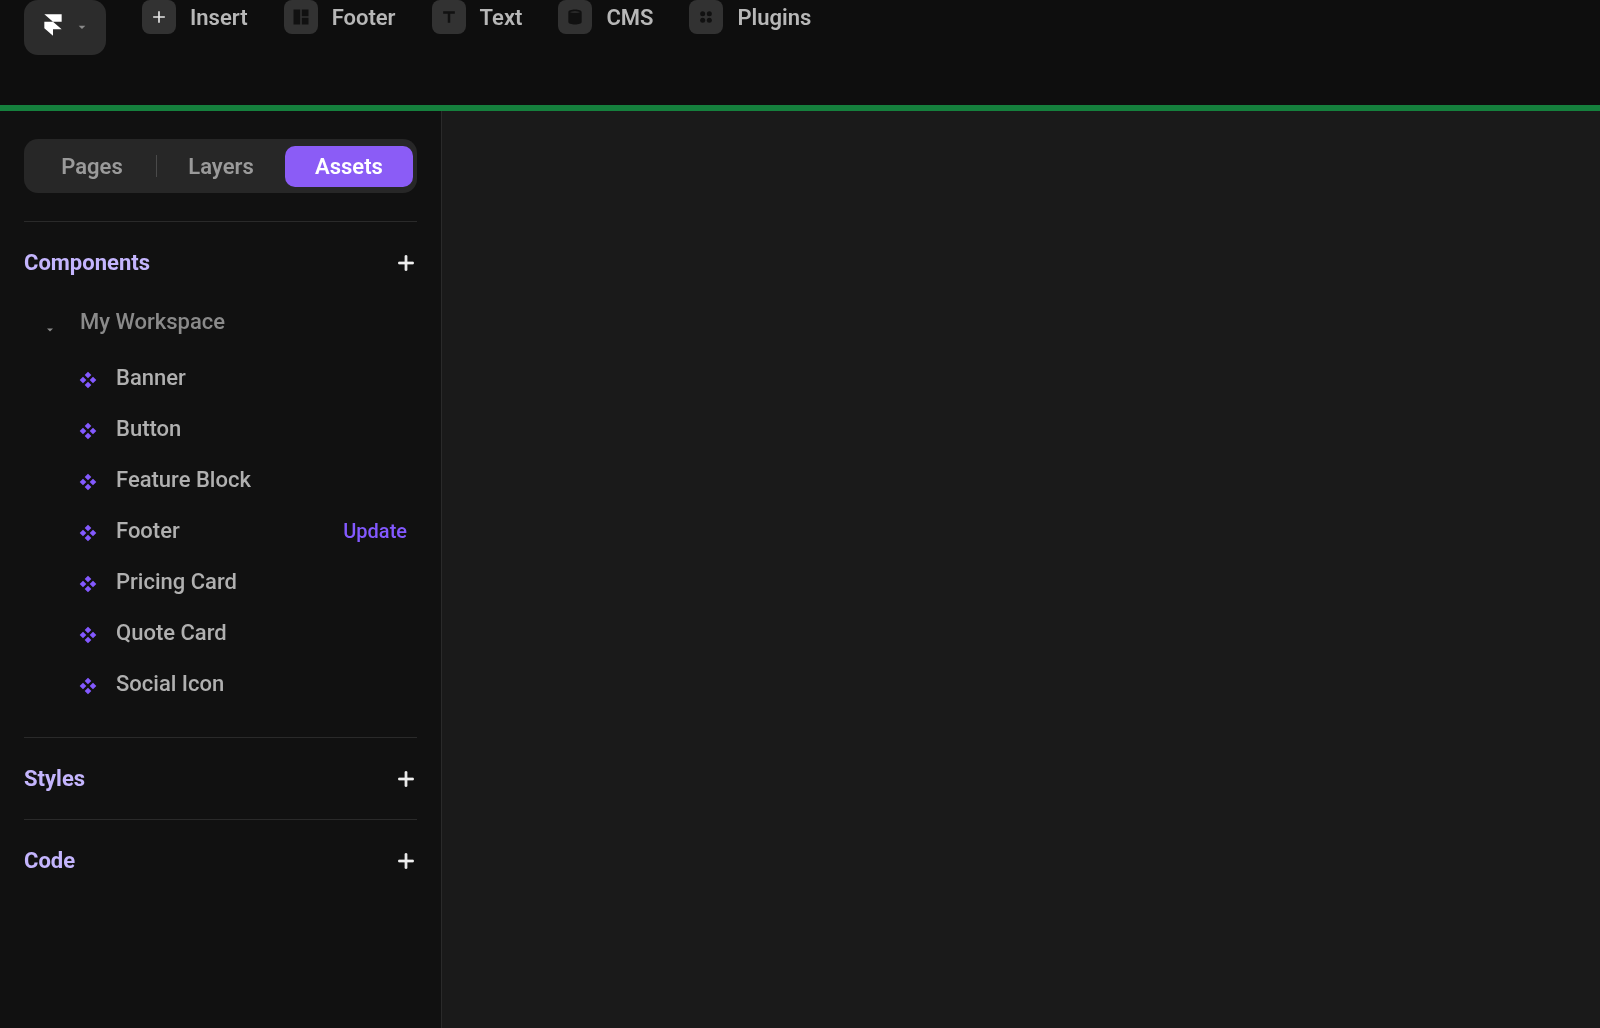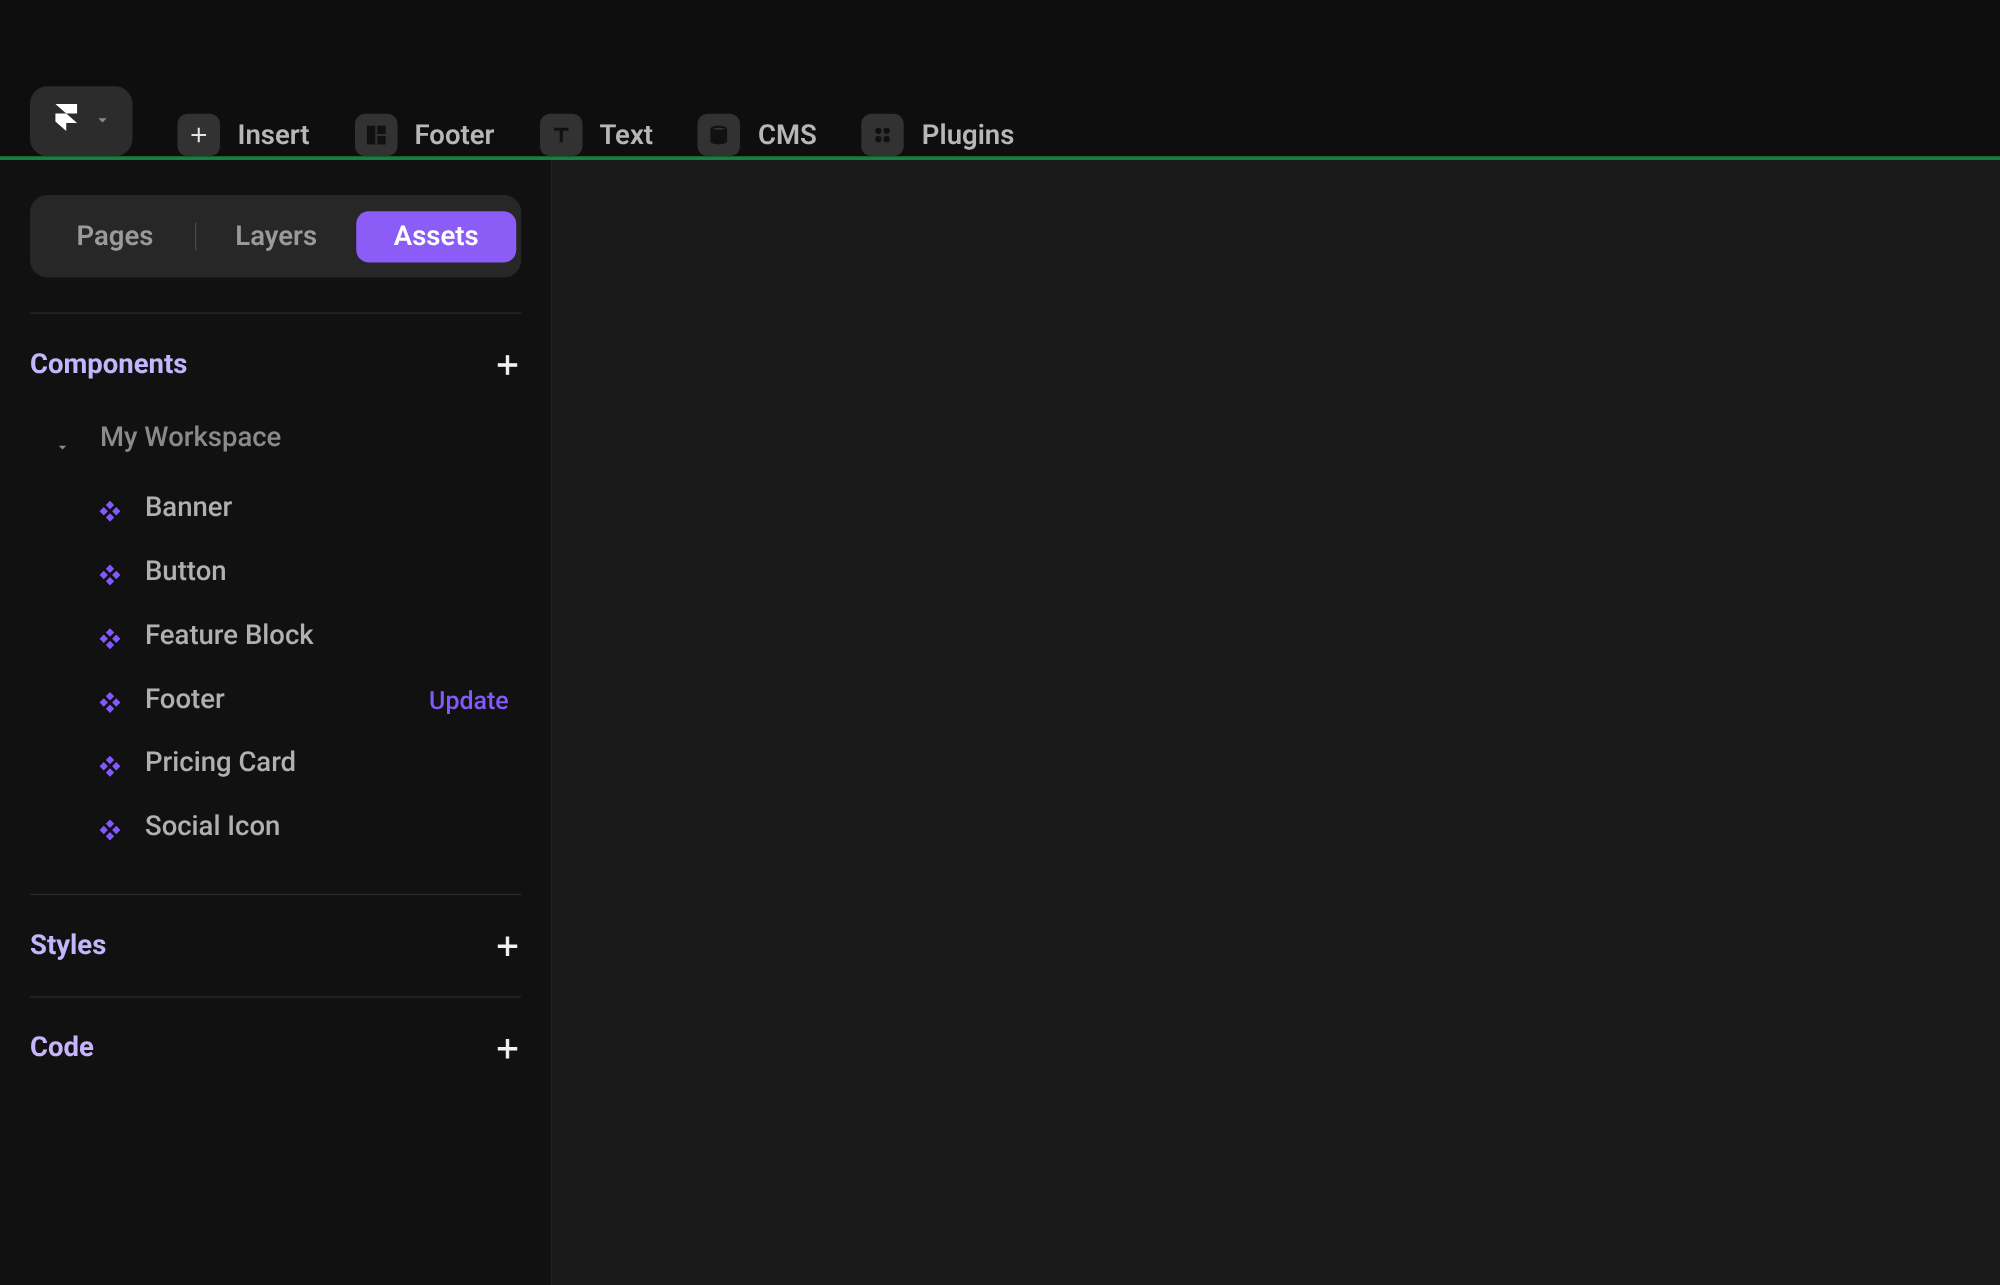--- a/index.html
+++ b/index.html
@@ -6,26 +6,26 @@
   html, body { width: 1600px; height: 1028px; overflow: hidden; }
   body {
     background: #0e0e0e;
     font-family: -apple-system, BlinkMacSystemFont, "Segoe UI", Roboto, sans-serif;
     color: #e5e5e5;
     font-size: 22px;
   }
 
   
   .toolbar {
-    height: 128px;
+    height: 111px;
     display: flex;
-    align-items: flex-end;
+    align-items: flex-start;
     padding: 0 24px;
     gap: 36px;
-    border-bottom: 3px solid #15803d;
+    border-bottom: 6px solid #15803d;
   }
   .logo-btn {
     display: flex; align-items: center; gap: 8px;
     background: #2c2c2c;
     border-radius: 14px;
     padding: 12px 16px;
   }
   .logo-btn svg.logo { width: 26px; height: 26px; }
   .logo-btn svg.chev { width: 16px; height: 16px; fill:#8a8a8a; }
   .tool-item {
@@ -53,21 +53,21 @@
   }
   .canvas { flex:1; background:#1a1a1a; }
 
   
   .seg {
     background:#272727;
     border-radius: 14px;
     display:flex;
     align-items:center;
     padding:4px;
-    height:66px;
+    height:54px;
   }
   .seg-item {
     flex:1;
     text-align:center;
     padding:8px 0;
     color:#9a9a9a;
     font-weight:600;
     border-radius:10px;
     font-size:22px;
   }
@@ -235,20 +235,27 @@
             </svg></span>
           <span class="name">Footer</span>
           <span class="spacer"></span>
           <span class="update">Update</span>
         </div>
         <div class="comp-row">
           <span class="comp-icon"><svg viewBox="0 0 24 24">
               <path d="M12 2l4 4-4 4-4-4zM2 12l4-4 4 4-4 4zM14 12l4-4 4 4-4 4zM12 14l4 4-4 4-4-4z"></path>
             </svg></span>
           <span class="name">Pricing Card</span>
+          <span class="spacer"></span>
+        </div>
+        <div class="comp-row">
+          <span class="comp-icon"><svg viewBox="0 0 24 24">
+              <path d="M12 2l4 4-4 4-4-4zM2 12l4-4 4 4-4 4zM14 12l4-4 4 4-4 4zM12 14l4 4-4 4-4-4z"></path>
+            </svg></span>
+          <span class="name">Quote Card</span>
           <span class="spacer"></span>
         </div>
         <div class="comp-row">
           <span class="comp-icon"><svg viewBox="0 0 24 24">
               <path d="M12 2l4 4-4 4-4-4zM2 12l4-4 4 4-4 4zM14 12l4-4 4 4-4 4zM12 14l4 4-4 4-4-4z"></path>
             </svg></span>
           <span class="name">Social Icon</span>
           <span class="spacer"></span>
         </div>
       </div>

